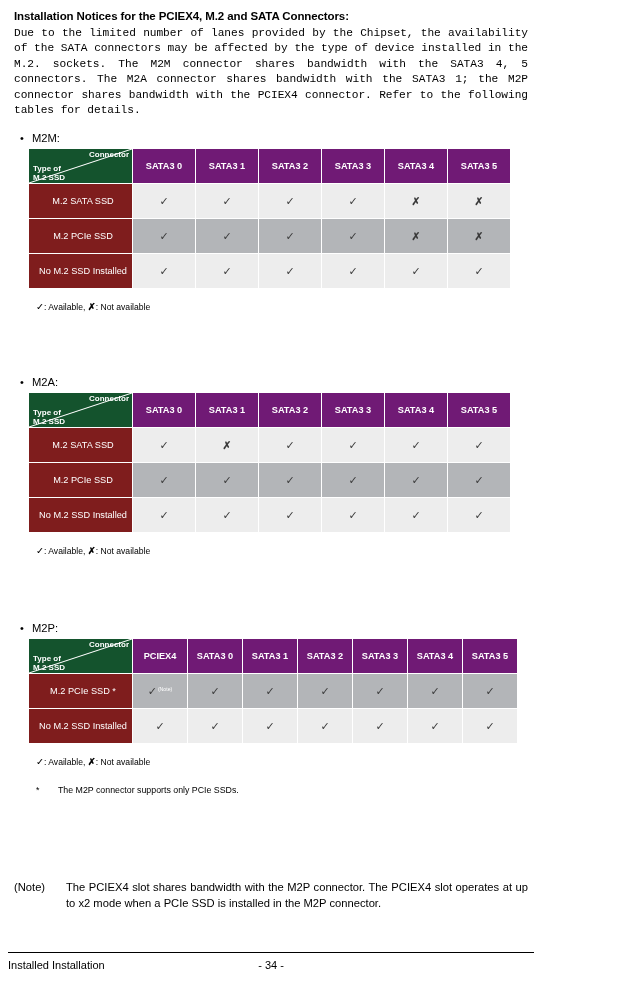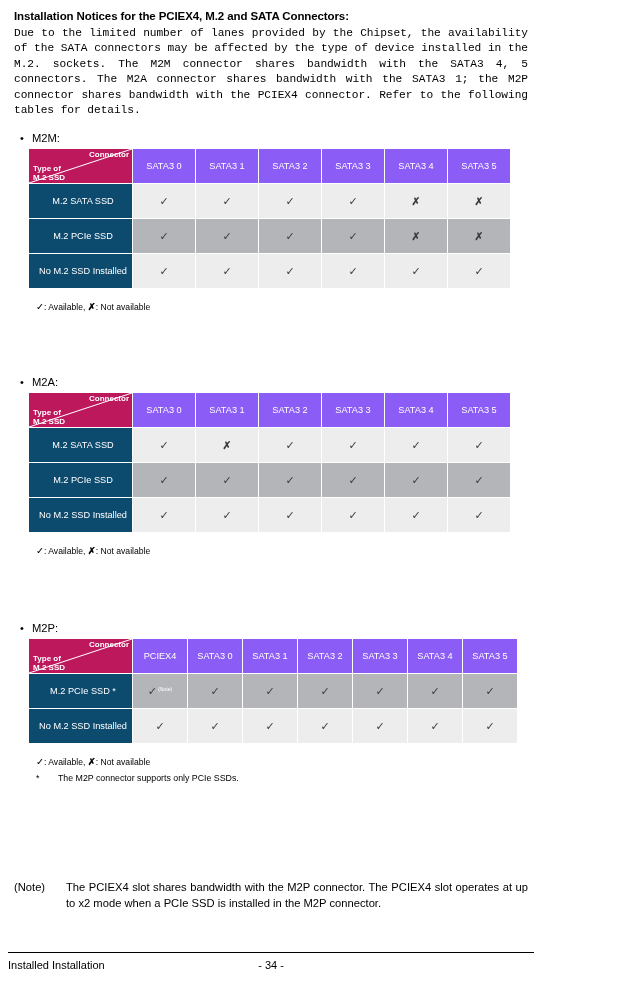--- a/index.html
+++ b/index.html
@@ -55,21 +55,21 @@
   table.sata td, table.sata th {
     border: 1px solid #ffffff;
     padding: 0;
     text-align: center;
     vertical-align: middle;
     font-size: 9.2px;
     color: #ffffff;
     height: 34px;
   }
   .hdr-corner {
-    background: #be185d;
+    background: #14532d;
     position: relative;
     width: 98px;
     height: 34px;
     padding: 0 !important;
   }
   .hdr-corner .diag {
     position: absolute;
     left: 0; top: 0; right: 0; bottom: 0;
     width: 100%;
     height: 100%;
@@ -85,27 +85,27 @@
   .hdr-corner .lbl-type {
     position: absolute;
     left: 4px;
     bottom: 1px;
     font-size: 8px;
     color: #ffffff;
     line-height: 9px;
     text-align: left;
   }
   .col-head {
-    background: #8b5cf6;
+    background: #701a75;
     color: #ffffff;
     font-size: 9.3px;
-    font-weight: normal;
+    font-weight: bold;
   }
   .row-label {
-    background: #0c4a6e;
+    background: #7f1d1d;
     color: #ffffff;
     text-align: left;
     padding-left: 5px !important;
     font-size: 8.6px;
     width: 98px;
   }
   .cell-light {
     background: #ededed;
     color: #3a3a3a;
   }
@@ -134,21 +134,21 @@
     color: #000000;
   }
   .legend .m {
     font-size: 9.5px;
   }
   .legend .x {
     font-weight: bold;
   }
   .footnote {
     font-size: 8.8px;
-    margin: 6px 0 0 22px;
+    margin: 18px 0 0 22px;
     color: #000000;
   }
   .footnote .star {
     display: inline-block;
     width: 22px;
   }
   .block {
     margin-bottom: 0;
   }
   .spacer-a { height: 64px; }

